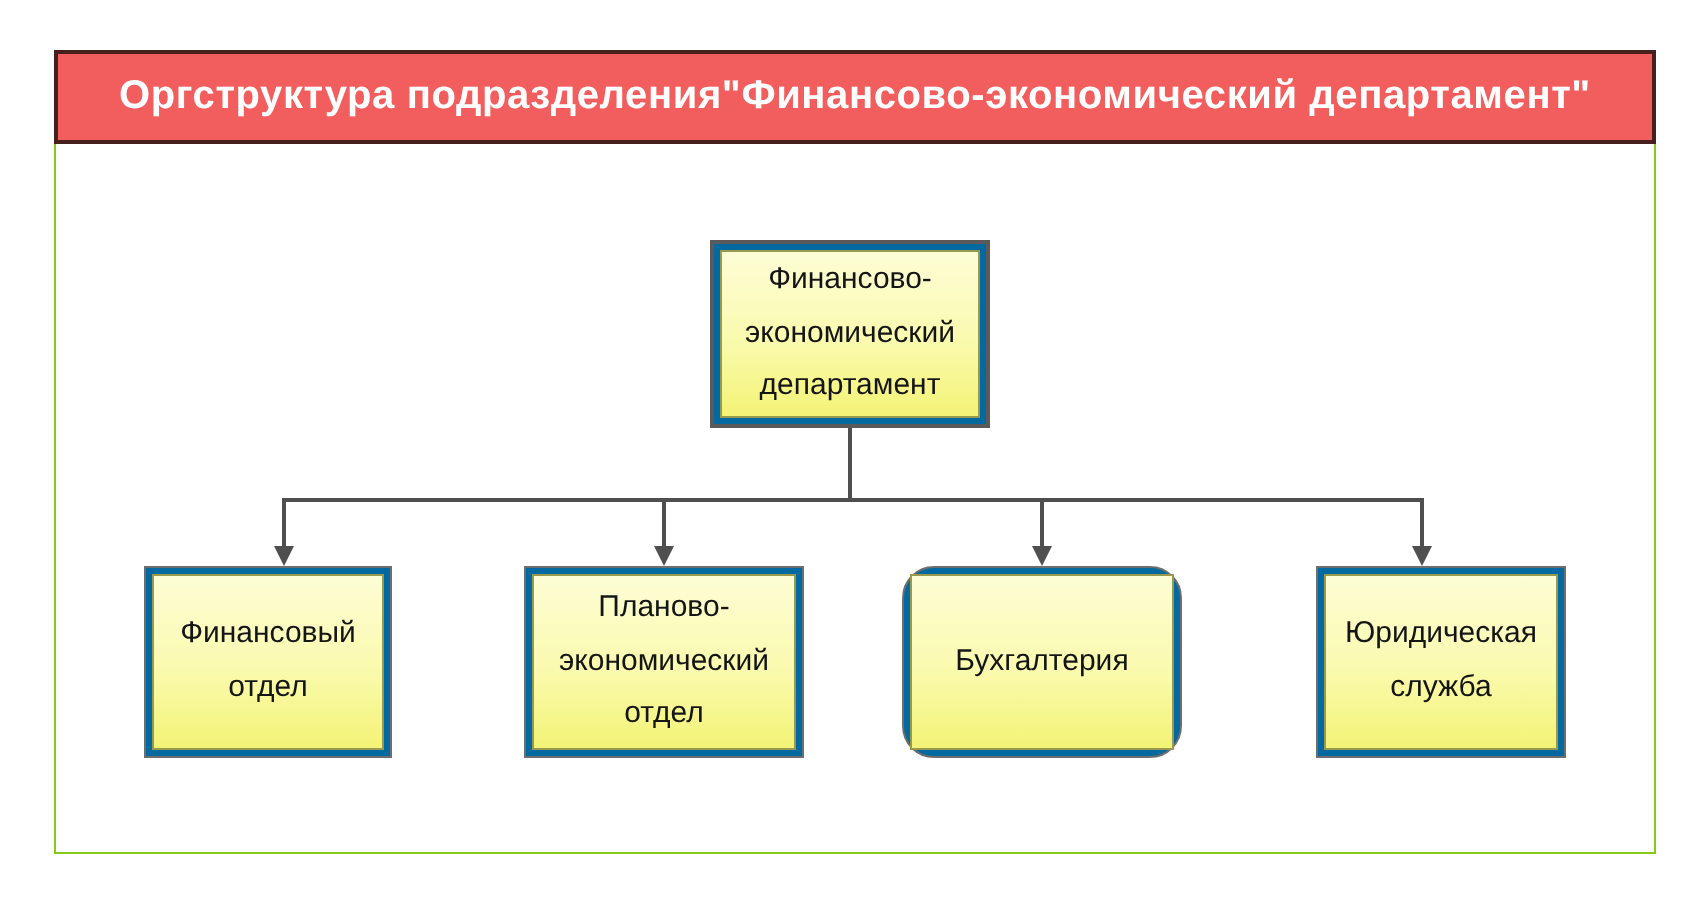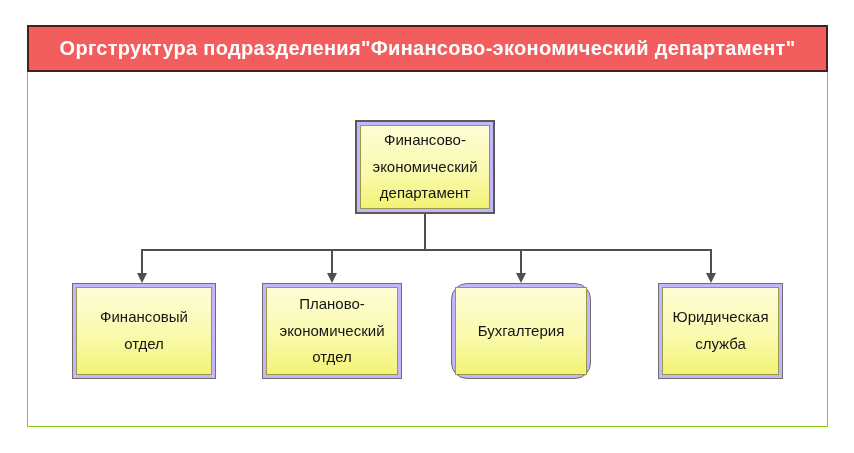--- a/index.html
+++ b/index.html
@@ -29,21 +29,21 @@
   }
   .title-text {
     color: #ffffff;
     font-size: 20px;
     font-weight: bold;
     letter-spacing: 0.3px;
     white-space: nowrap;
   }
   .node {
     position: absolute;
-    background: #c4b5fd;
+    background: #0369a1;
     border: 1px solid #6e6e6e;
     padding: 3px;
   }
   .node.root { border: 2px solid #5a5a5a; padding: 3px; }
   .node-surface {
     width: 100%; height: 100%;
     border: 1px solid #99994d;
     background: linear-gradient(180deg, #fdfdd6 0%, #fafaae 55%, #f3f376 100%);
     display: flex;
     align-items: center;
@@ -62,21 +62,21 @@
   }
   .arrow-down {
     position: absolute;
     width: 0; height: 0;
     border-left: 5px solid transparent;
     border-right: 5px solid transparent;
     border-top: 10px solid #4f4f4f;
   }
   
   #node-root { left: 355px; top: 120px; width: 140px; height: 94px; }
-  #node-c0 { left: 72px;  top: 283px; width: 144px; height: 96px; }
+  #node-c0 { left: 72px;  top: 283px; width: 124px; height: 96px; }
   #node-c1 { left: 262px; top: 283px; width: 140px; height: 96px; }
   #node-c2 { left: 451px; top: 283px; width: 140px; height: 96px; border-radius: 16px; }
   #node-c3 { left: 658px; top: 283px; width: 125px; height: 96px; }
   
   #stub-root  { left: 424px; top: 214px; width: 2px; height: 37px; }
   #rail       { left: 141px; top: 249px; width: 571px; height: 2px; }
   #drop-c0 { left: 141px; top: 250px; width: 2px; height: 24px; }
   #drop-c1 { left: 331px; top: 250px; width: 2px; height: 24px; }
   #drop-c2 { left: 520px; top: 250px; width: 2px; height: 24px; }
   #drop-c3 { left: 710px; top: 250px; width: 2px; height: 24px; }

